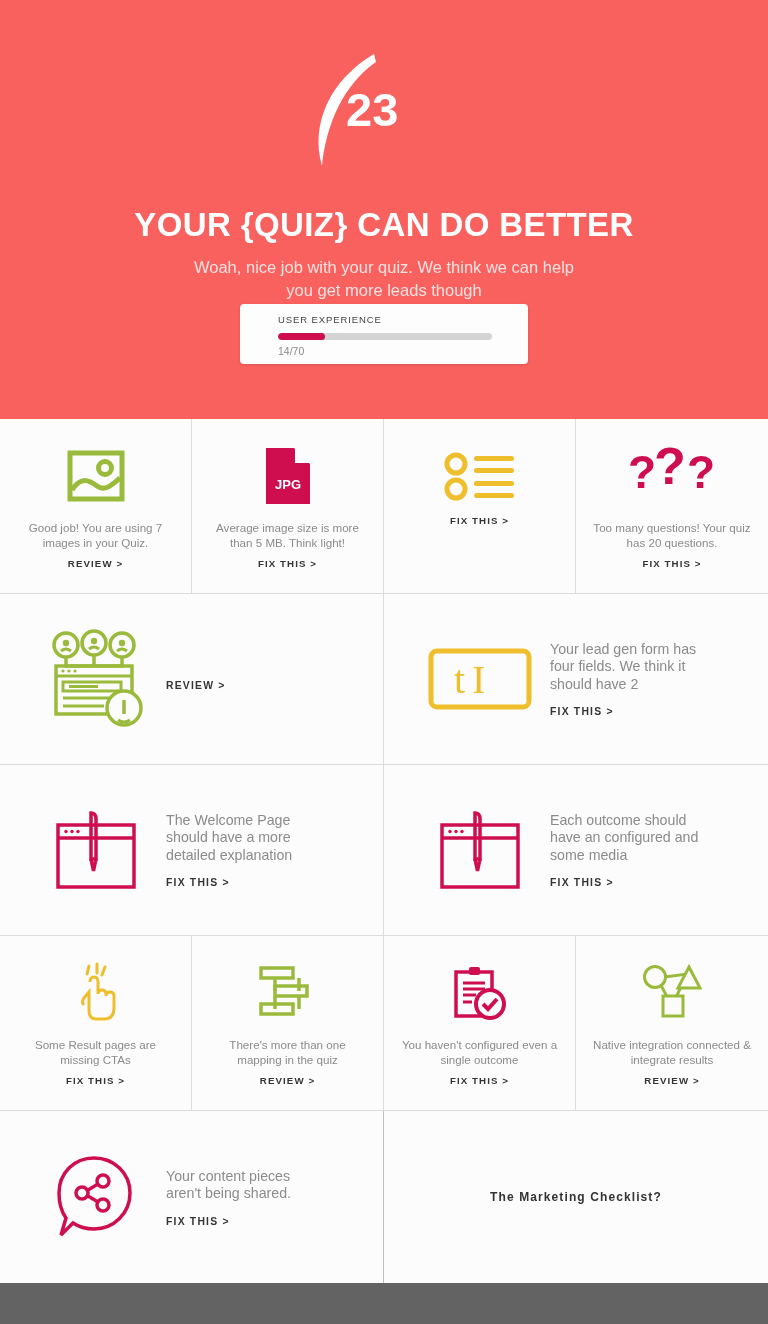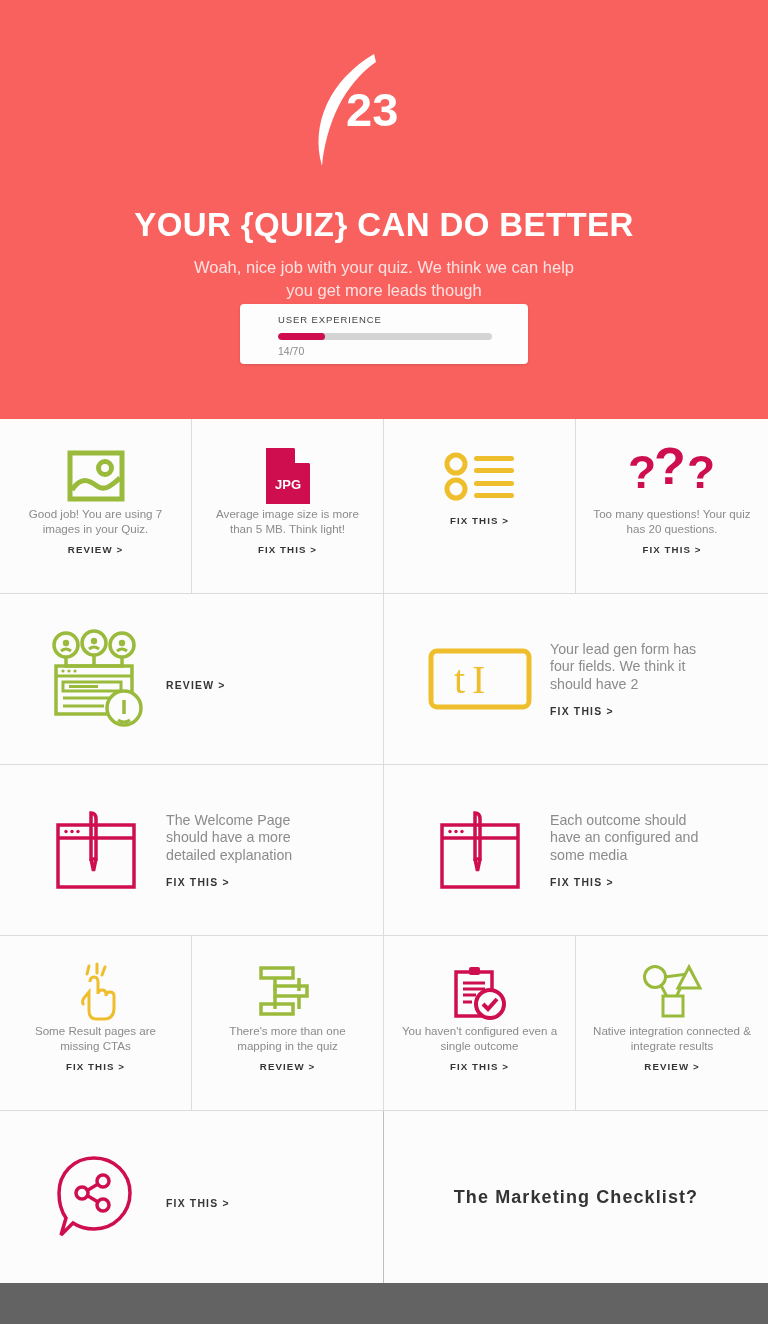--- a/index.html
+++ b/index.html
@@ -131,20 +131,21 @@
     text-align: center;
   }
   .row-quad .icon-box {
     height: 62px;
     display: flex;
     align-items: center;
     justify-content: center;
     text-align: right;
   }
   .row-quad .cell-text {
+    margin-top: 14px;
     font-size: 11.6px;
     line-height: 14.5px;
     color: #8b8b8b;
   }
   .row-quad .cell-cta {
     margin-top: 8px;
     font-size: 9.7px;
     font-weight: bold;
     letter-spacing: 1.1px;
     color: #353535;
@@ -190,21 +191,21 @@
     border-right: 1px solid #bfbfbf;
   }
   .row-last .cell-checklist {
     width: 384px;
     height: 172px;
     display: flex;
     align-items: center;
     justify-content: center;
   }
   .checklist-title {
-    font-size: 18px;
+    font-size: 12px;
     font-weight: bold;
     color: #333333;
     letter-spacing: 1.1px;
   }
 
   
   .footer-bar {
     width: 768px;
     height: 44px;
     background: #636363;
@@ -461,20 +462,21 @@
           <svg width="80" height="84" viewBox="0 0 80 84">
             <path d="M38 3 C58 3, 74 18, 74 38 C74 58, 58 74, 38 74 C30 74, 23 72, 17 68 L5 80 L10 63 C5 56, 3 47, 3 38 C3 18, 18 3, 38 3 Z" fill="none" stroke="#ce0e4e" stroke-width="3.5"></path>
             <circle cx="47" cy="26" r="6" fill="none" stroke="#ce0e4e" stroke-width="3.5"></circle>
             <circle cx="26" cy="38" r="6" fill="none" stroke="#ce0e4e" stroke-width="3.5"></circle>
             <circle cx="47" cy="50" r="6" fill="none" stroke="#ce0e4e" stroke-width="3.5"></circle>
             <path d="M32 35 L42 29" stroke="#ce0e4e" stroke-width="3.5"></path>
             <path d="M32 41 L42 47" stroke="#ce0e4e" stroke-width="3.5"></path>
           </svg>
         </div>
         <div class="text-box" style="padding-left:14px;">
+          <div class="cell-text" style="font-size:14.2px;line-height:17.5px;color:#8b8b8b;max-width:160px;">Your content pieces aren't being shared.</div>
           <div class="cell-cta" style="margin-top:13px;font-size:10.4px;font-weight:bold;letter-spacing:1.2px;color:#353535;">FIX THIS &gt;</div>
         </div>
       </div>
 
       <div class="cell-checklist">
         <div class="checklist-title">The Marketing Checklist?</div>
       </div>
     </div>
 
   </div>

